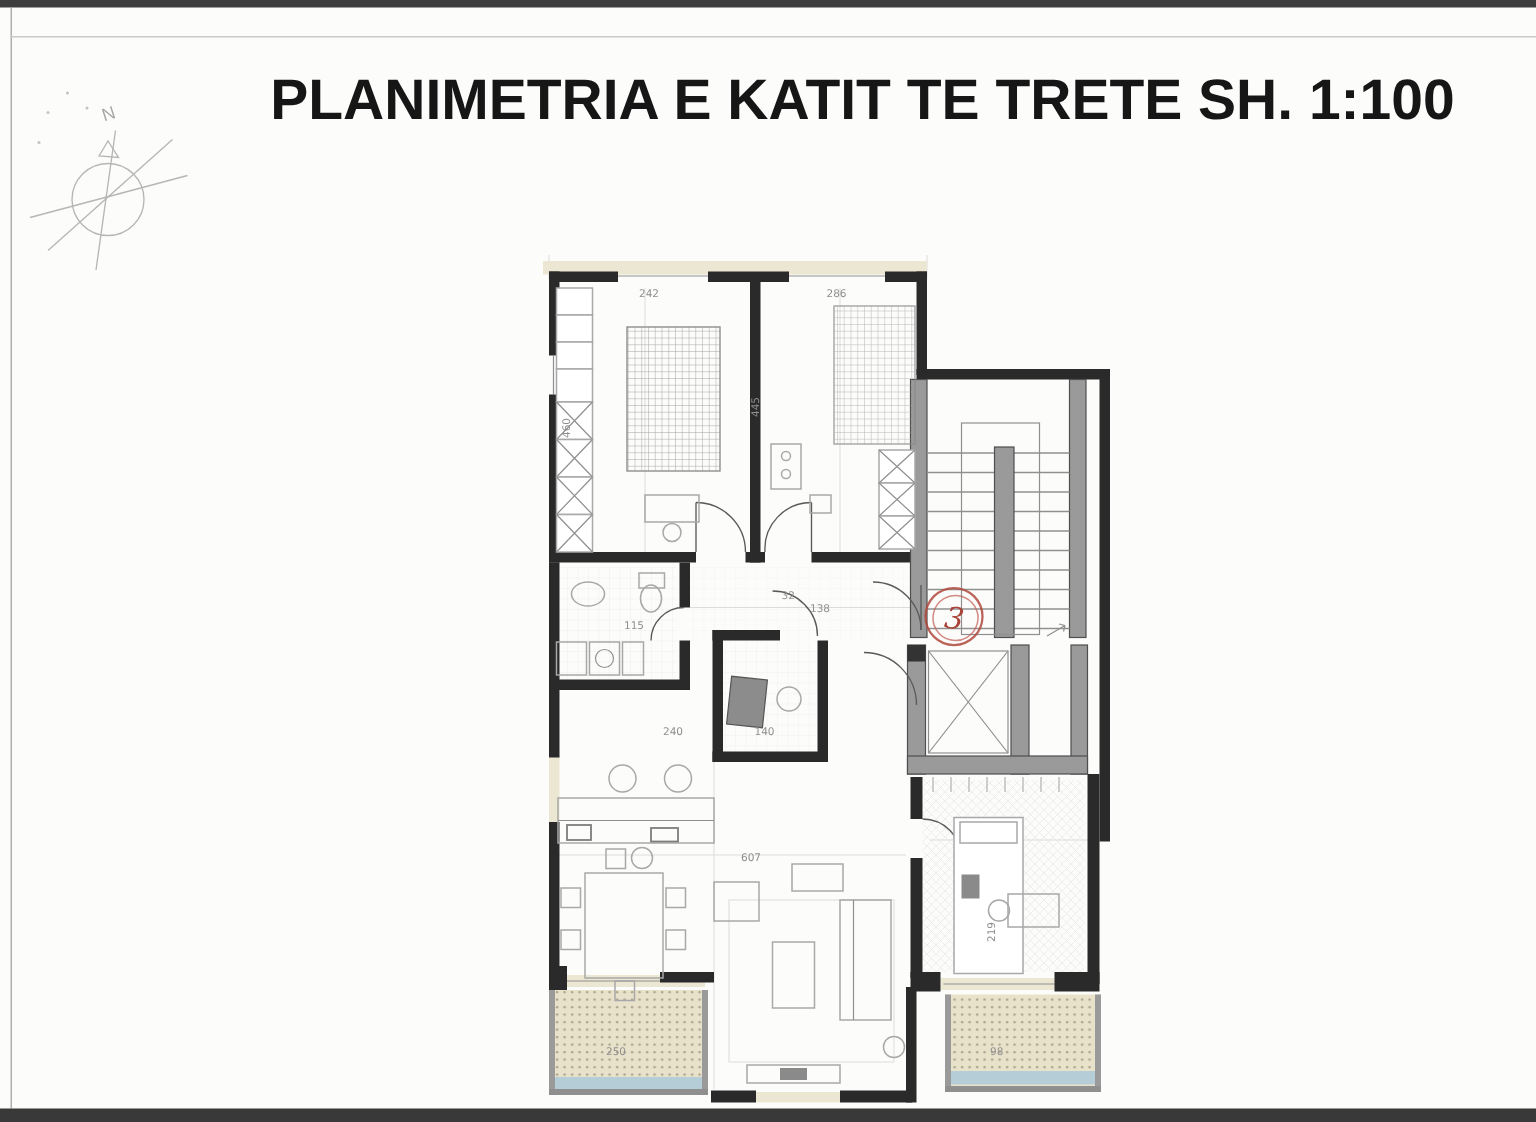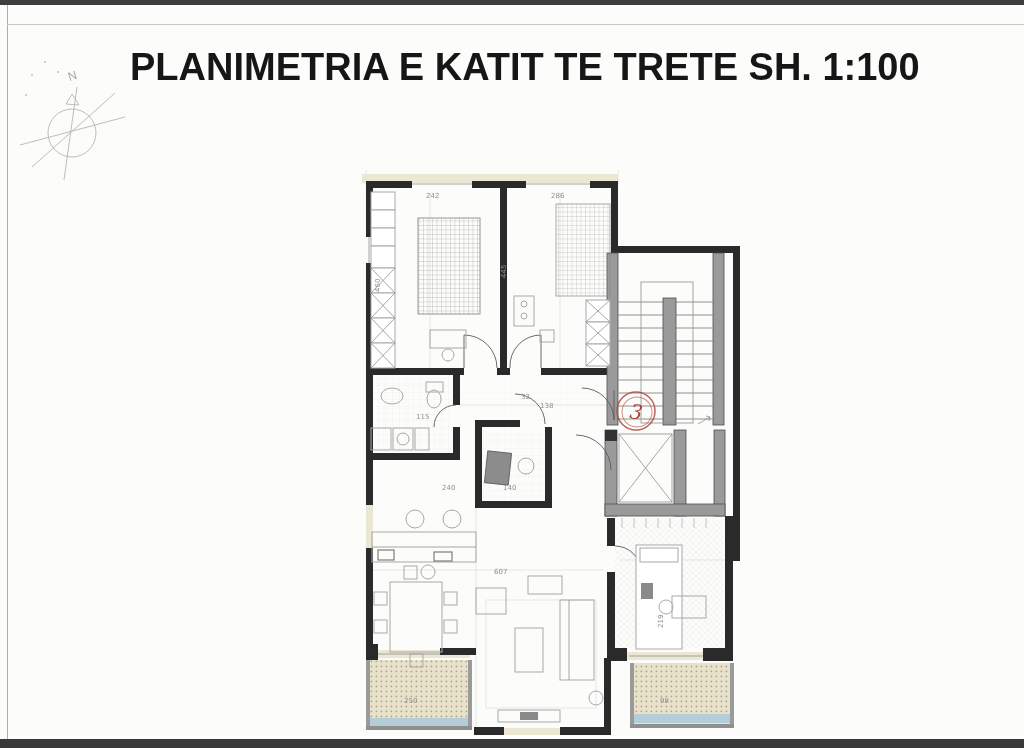--- a/index.html
+++ b/index.html
@@ -2,21 +2,21 @@
 <html><head>
 <meta charset="utf-8">
 <style>
   html,body{margin:0;padding:0;background:#e8e8e8;}
   .page{position:relative;width:1024px;height:748px;background:#fcfcfb;overflow:hidden;
         font-family:"Liberation Sans",sans-serif;}
   .topband{position:absolute;left:0;top:0;width:1024px;height:5px;background:#3e3e3e;}
   .botband{position:absolute;left:0;bottom:0;width:1024px;height:9px;background:#393939;}
   .vrule{position:absolute;left:7px;top:5px;height:734px;width:1px;background:#aeaeae;}
   .hrule{position:absolute;left:7px;top:24px;width:1017px;height:1px;background:#c9c9c9;}
-  .title{position:absolute;left:130px;top:46px;width:890px;
+  .title{position:absolute;left:130px;top:46px;width:890px;text-align:center;
          font-size:38px;font-weight:bold;color:#161616;letter-spacing:0px;white-space:nowrap;}
   svg{position:absolute;left:0;top:0;}
   .w{fill:#2a2a2a;stroke:none;}
   .gw{fill:#9a9a9a;stroke:#4f4f4f;stroke-width:0.8;}
   .band{fill:#ece7d2;}
   .fl{stroke:#a8a8a8;stroke-width:1;fill:none;}
   .fw{stroke:#a8a8a8;stroke-width:1;fill:#ffffff;}
   .thin{stroke:#8f8f8f;stroke-width:0.8;fill:none;}
   .faint{stroke:#dcdcdc;stroke-width:0.7;fill:none;}
   .arc{stroke:#5a5a5a;stroke-width:0.9;fill:none;}

